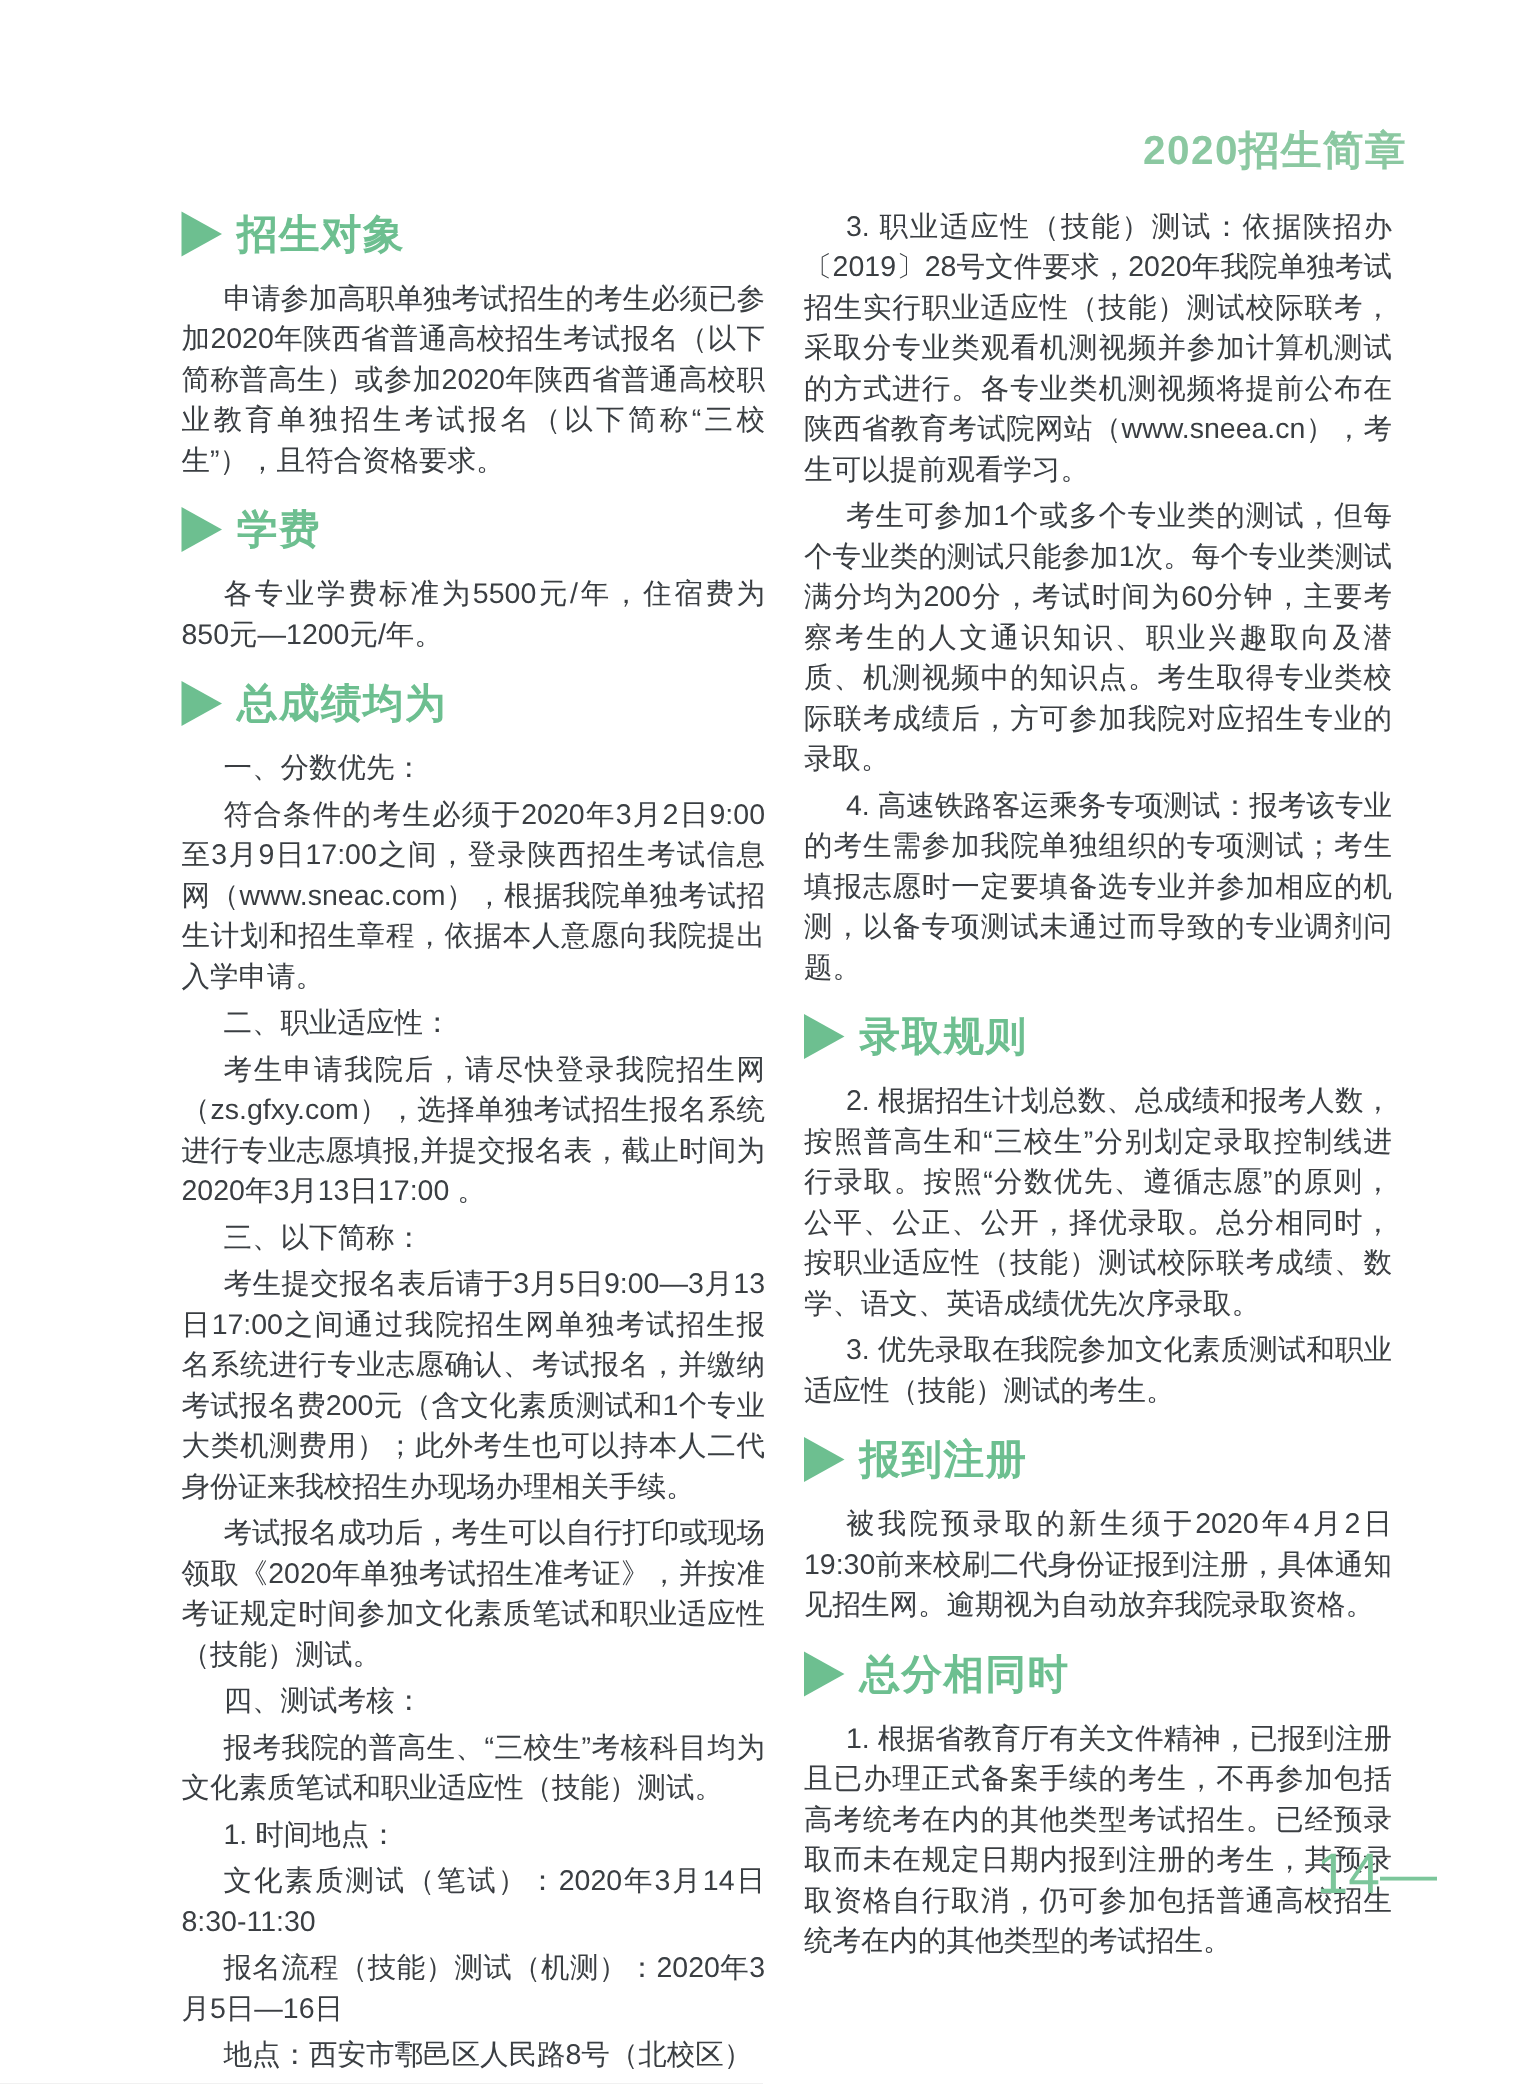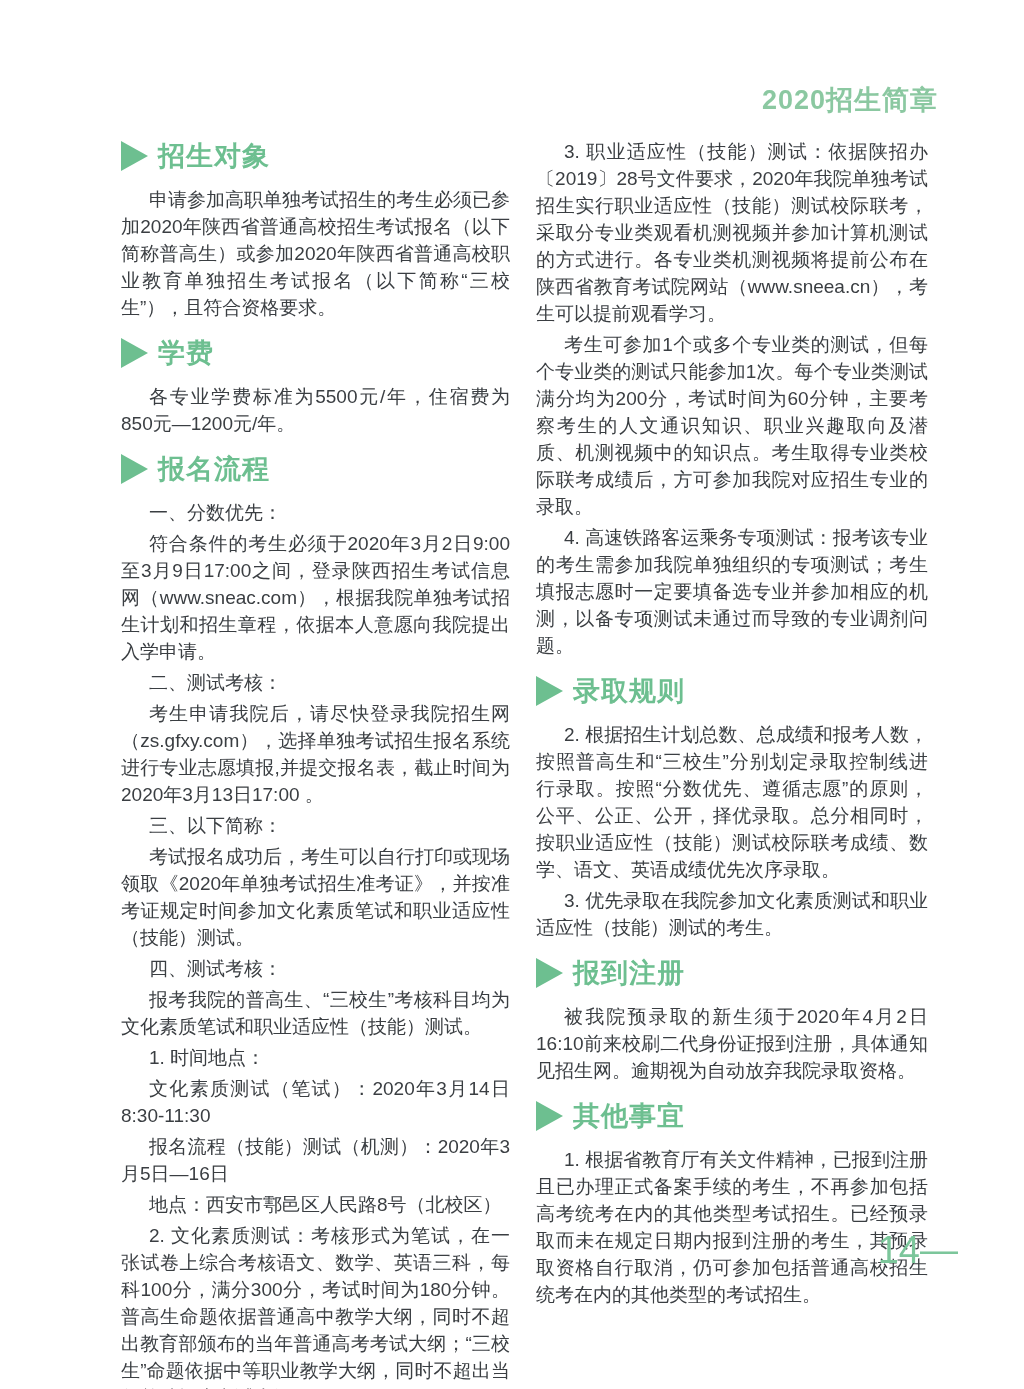--- a/index.html
+++ b/index.html
@@ -86,30 +86,31 @@
     <p class="para">申请参加高职单独考试招生的考生必须已参加2020年陕西省普通高校招生考试报名（以下简称普高生）或参加2020年陕西省普通高校职业教育单独招生考试报名（以下简称“三校生”），且符合资格要求。</p>
 
     <div class="sec">
       <span class="tri"></span>
       <h2>学费</h2>
     </div>
     <p class="para">各专业学费标准为5500元/年，住宿费为850元—1200元/年。</p>
 
     <div class="sec">
       <span class="tri"></span>
-      <h2>报名流程</h2>
+      <h2>总成绩均为</h2>
     </div>
 
     <p class="para">一、分数优先：</p>
     <p class="para">符合条件的考生必须于2020年3月2日9:00至3月9日17:00之间，登录陕西招生考试信息网（www.sneac.com），根据我院单独考试招生计划和招生章程，依据本人意愿向我院提出入学申请。</p>
 
-    <p class="para">二、测试考核：</p>
+    <p class="para">二、职业适应性：</p>
     <p class="para">考生申请我院后，请尽快登录我院招生网（zs.gfxy.com），选择单独考试招生报名系统进行专业志愿填报,并提交报名表，截止时间为2020年3月13日17:00 。</p>
 
     <p class="para">三、以下简称：</p>
+    <p class="para">考生提交报名表后请于3月5日9:00—3月13日17:00之间通过我院招生网单独考试招生报名系统进行专业志愿确认、考试报名，并缴纳考试报名费200元（含文化素质测试和1个专业大类机测费用）；此外考生也可以持本人二代身份证来我校招生办现场办理相关手续。</p>
     <p class="para">考试报名成功后，考生可以自行打印或现场领取《2020年单独考试招生准考证》，并按准考证规定时间参加文化素质笔试和职业适应性（技能）测试。</p>
 
     <p class="para">四、测试考核：</p>
     <p class="para">报考我院的普高生、“三校生”考核科目均为文化素质笔试和职业适应性（技能）测试。</p>
     <p class="para">1. 时间地点：</p>
     <p class="para">文化素质测试（笔试）：2020年3月14日 8:30-11:30</p>
     <p class="para">报名流程（技能）测试（机测）：2020年3月5日—16日</p>
     <p class="para">地点：西安市鄠邑区人民路8号（北校区）</p>
     <p class="para">2. 文化素质测试：考核形式为笔试，在一张试卷上综合考核语文、数学、英语三科，每科100分，满分300分，考试时间为180分钟。普高生命题依据普通高中教学大纲，同时不超出教育部颁布的当年普通高考考试大纲；“三校生”命题依据中等职业教学大纲，同时不超出当年单独招生考试大纲；</p>
 
@@ -125,25 +126,25 @@
       <span class="tri"></span>
       <h2>录取规则</h2>
     </div>
     <p class="para">2. 根据招生计划总数、总成绩和报考人数，按照普高生和“三校生”分别划定录取控制线进行录取。按照“分数优先、遵循志愿”的原则，公平、公正、公开，择优录取。总分相同时，按职业适应性（技能）测试校际联考成绩、数学、语文、英语成绩优先次序录取。</p>
     <p class="para">3. 优先录取在我院参加文化素质测试和职业适应性（技能）测试的考生。</p>
 
     <div class="sec">
       <span class="tri"></span>
       <h2>报到注册</h2>
     </div>
-    <p class="para">被我院预录取的新生须于2020年4月2日16:10前来校刷二代身份证报到注册，具体通知见招生网。逾期视为自动放弃我院录取资格。</p>
+    <p class="para">被我院预录取的新生须于2020年4月2日19:30前来校刷二代身份证报到注册，具体通知见招生网。逾期视为自动放弃我院录取资格。</p>
 
     <div class="sec">
       <span class="tri"></span>
-      <h2>其他事宜</h2>
+      <h2>总分相同时</h2>
     </div>
     <p class="para">1. 根据省教育厅有关文件精神，已报到注册且已办理正式备案手续的考生，不再参加包括高考统考在内的其他类型考试招生。已经预录取而未在规定日期内报到注册的考生，其预录取资格自行取消，仍可参加包括普通高校招生统考在内的其他类型的考试招生。</p>
 
   </div>
 
   <div class="page-num">14—</div>
 
 </div>
 
 </body></html>

